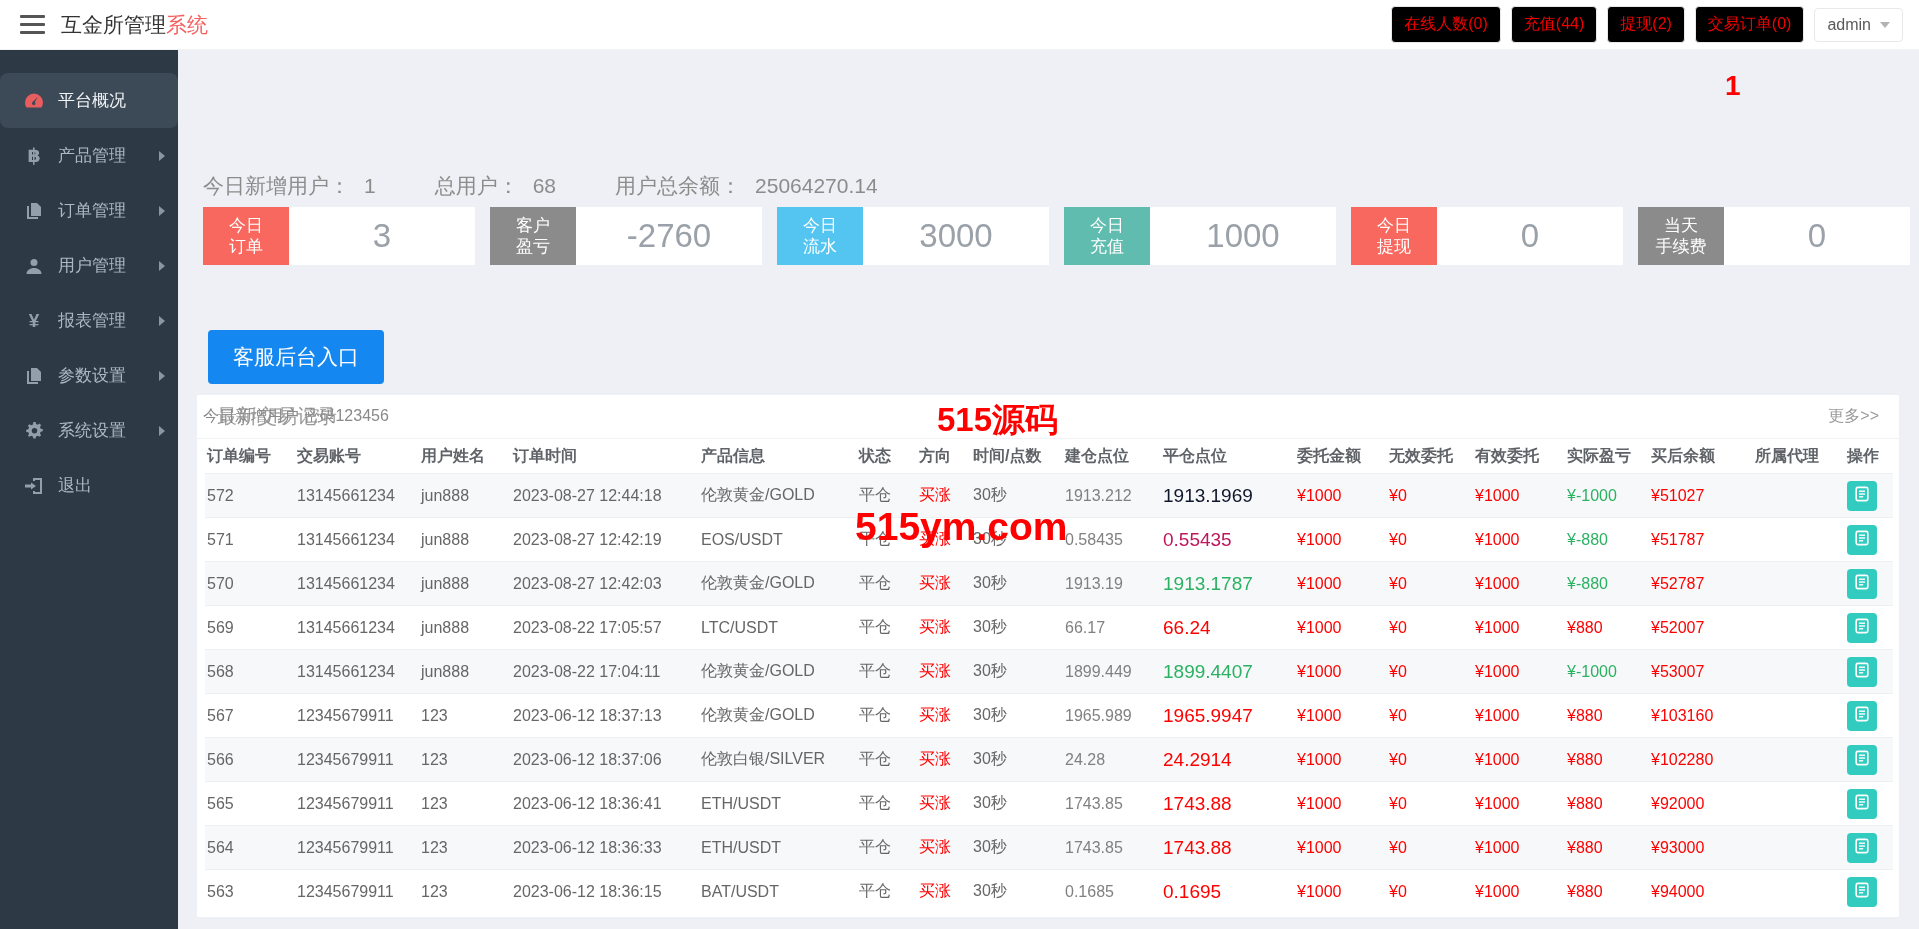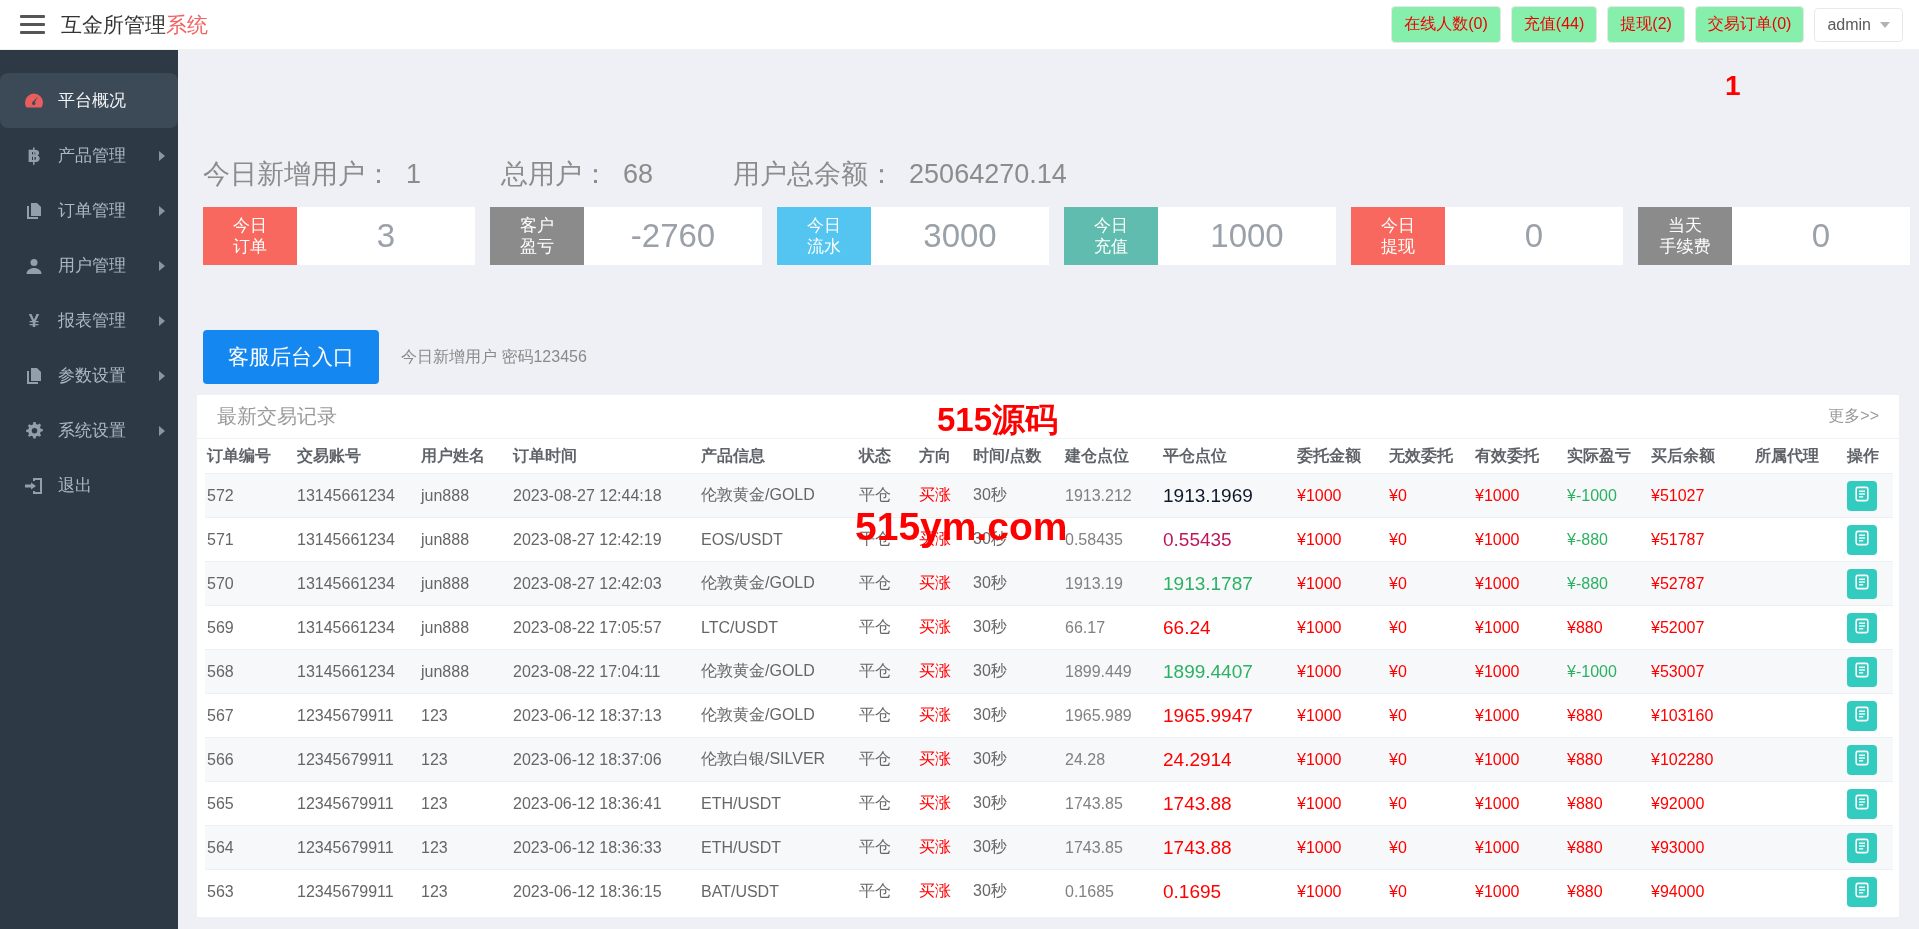--- a/index.html
+++ b/index.html
@@ -11,21 +11,21 @@
   
   .topbar{position:absolute;top:0;left:0;width:100%;height:50px;background:#fff;
     display:flex;align-items:center;box-sizing:border-box;padding:0 16px;z-index:20;
     border-bottom:1px solid #f2f2f2;}
   .hamburger{width:25px;height:19px;display:flex;flex-direction:column;justify-content:space-between;
     cursor:pointer;margin:0 16px 0 4px;}
   .hamburger i{display:block;height:3px;background:#555;border-radius:1px;}
   .brand{font-size:21px;color:#333;white-space:nowrap;}
   .brand .accent{color:#f56060;}
   .topbar-spacer{flex:1}
-  .badge-btn{border:1px solid #e8e8e8;background:#86efac;color:#f10000;font-size:16px;
+  .badge-btn{border:1px solid #e8e8e8;background:#000000;color:#f10000;font-size:16px;
     padding:7px 12px;border-radius:4px;margin-left:10px;cursor:pointer;font-family:inherit;white-space:nowrap;}
   .user-menu{border:1px solid #e8e8e8;border-radius:4px;color:#5a5a5a;font-size:16px;
     padding:7px 12px;margin-left:10px;display:flex;align-items:center;gap:9px;cursor:pointer;background:#fff;}
   .caret{width:0;height:0;border-left:5px solid transparent;border-right:5px solid transparent;
     border-top:6px solid #b3b3b3;}
   
   .sidebar{position:absolute;top:50px;left:0;bottom:0;width:178px;background:#2d3a46;
     padding-top:23px;box-sizing:border-box;z-index:15;}
   .side-item{height:55px;display:flex;align-items:center;padding:0 10px 0 22px;
     color:#aeb8c1;font-size:17px;cursor:pointer;position:relative;white-space:nowrap;border-radius:8px;}
@@ -33,30 +33,30 @@
     justify-content:center;color:#93a0ab;font-size:19px;font-weight:bold;flex:none;}
   .side-item.active{background:#3c4956;color:#f2f4f6;}
   .side-item.active .ficon{color:#e85e5e;}
   .side-arrow{position:absolute;right:13px;width:0;height:0;border-top:5px solid transparent;
     border-bottom:5px solid transparent;border-left:6px solid #8b96a0;}
   
   .wm{color:#ff0000;font-weight:bold;position:absolute;z-index:30;white-space:nowrap;}
   #wm-one{left:1725px;top:70px;font-size:28px;}
   #wm-brand{left:893px;top:398px;font-size:33px;margin-left:44px;}
   #wm-site{left:855px;top:505px;font-size:39px;}
-  .stats{position:absolute;left:203px;top:156px;display:flex;gap:80px;color:#8c8c8c;
-    font-size:27px;z-index:5;white-space:nowrap;}
+  .stats{position:absolute;left:203px;top:172px;display:flex;gap:59px;color:#8c8c8c;
+    font-size:21px;z-index:5;white-space:nowrap;}
   .stat .v{margin-left:14px;}
   .cards{position:absolute;left:203px;top:207px;display:flex;gap:15px;z-index:5;}
   .card{width:272px;height:58px;background:#fff;display:flex;flex:none;}
-  .card-label{width:94px;color:#fff;font-size:17px;line-height:21px;display:flex;flex-direction:column;
+  .card-label{width:86px;color:#fff;font-size:17px;line-height:21px;display:flex;flex-direction:column;
     align-items:center;justify-content:center;text-align:center;flex:none;}
   .card-value{flex:1;display:flex;align-items:center;justify-content:center;
     font-size:33px;color:#9aa1a9;}
-  .service{position:absolute;left:203px;top:330px;display:flex;align-items:center;gap:22px;z-index:5;}
+  .service{position:absolute;left:203px;top:330px;display:flex;align-items:center;gap:22px;z-index:5;flex-direction:column;}
   .service-btn{background:#1587f0;color:#fff;border:none;font-size:21px;padding:13px 25px;
     border-radius:4px;cursor:pointer;font-family:inherit;white-space:nowrap;}
   .service-hint{color:#8a8a8a;font-size:16px;}
   
   .panel{position:absolute;left:197px;top:395px;width:1702px;height:522px;background:#fff;
     box-sizing:border-box;z-index:4;}
   .panel-head{height:43px;display:flex;align-items:center;padding:0 20px;border-bottom:1px solid #f0f2f4;}
   .panel-title{color:#9a9a9a;font-size:20px;}
   .more{margin-left:auto;color:#999;font-size:16px;cursor:pointer;}
   table{border-collapse:collapse;table-layout:fixed;width:1688px;margin-left:8px;}

